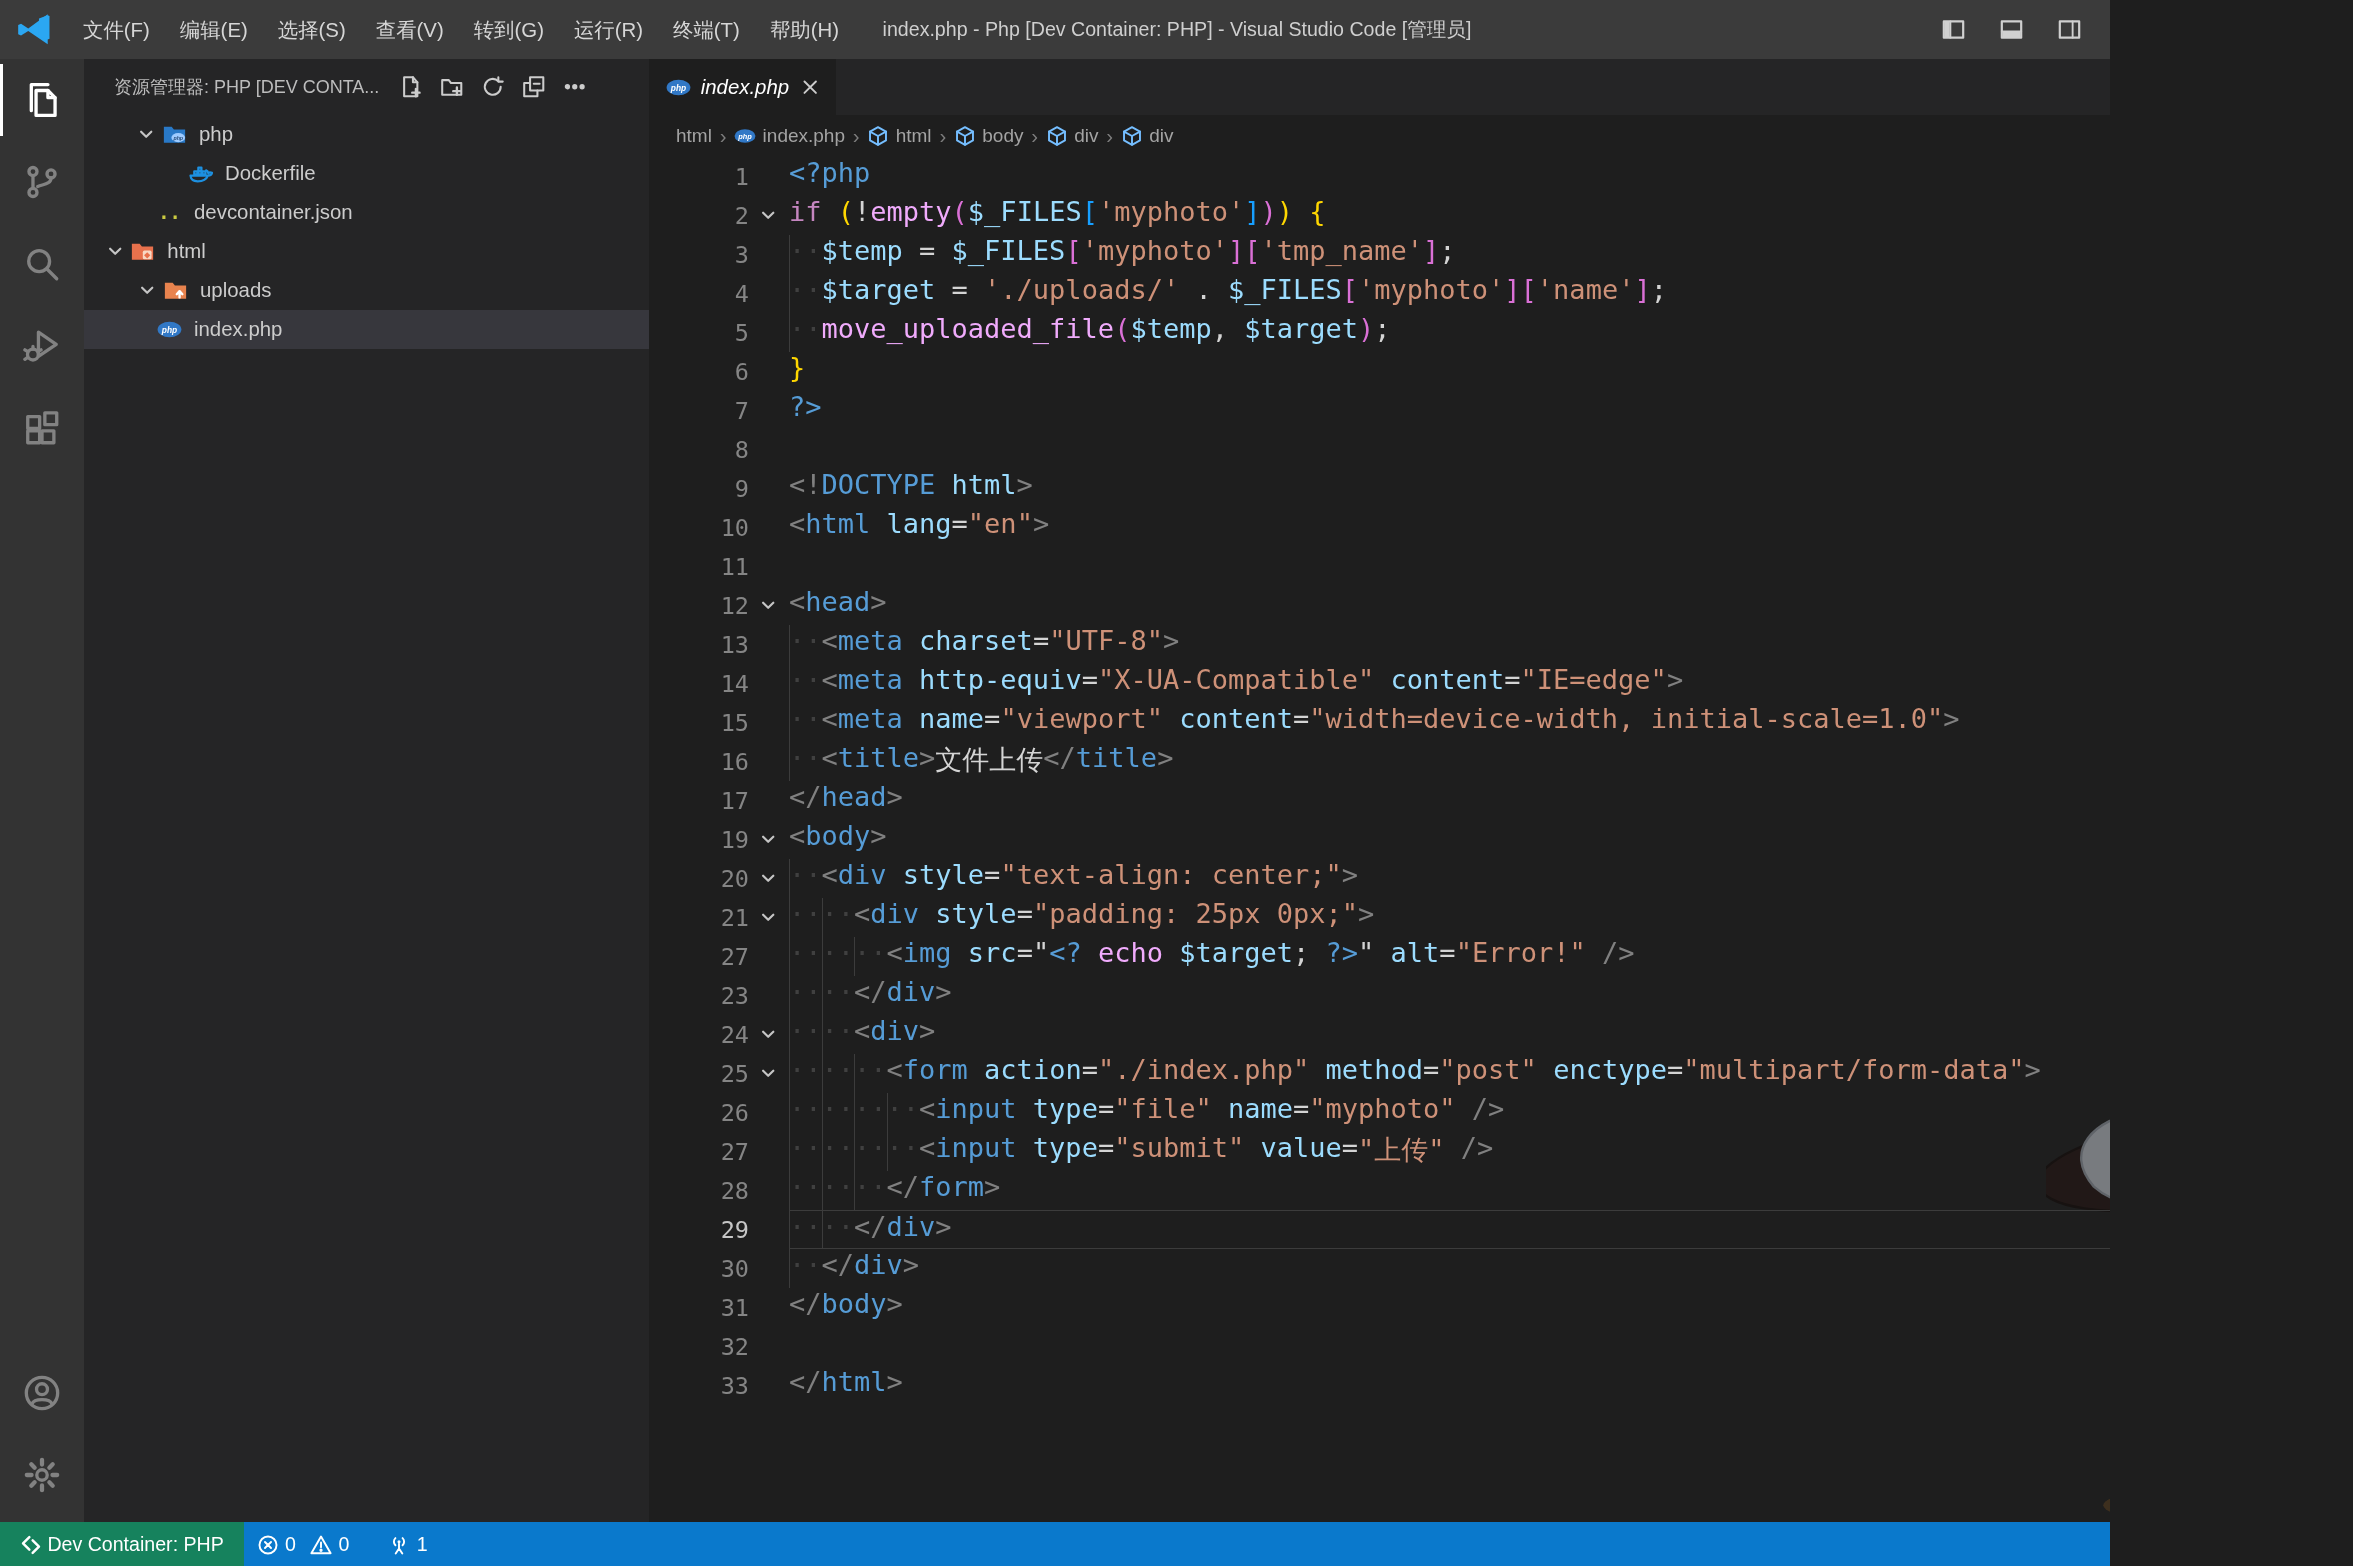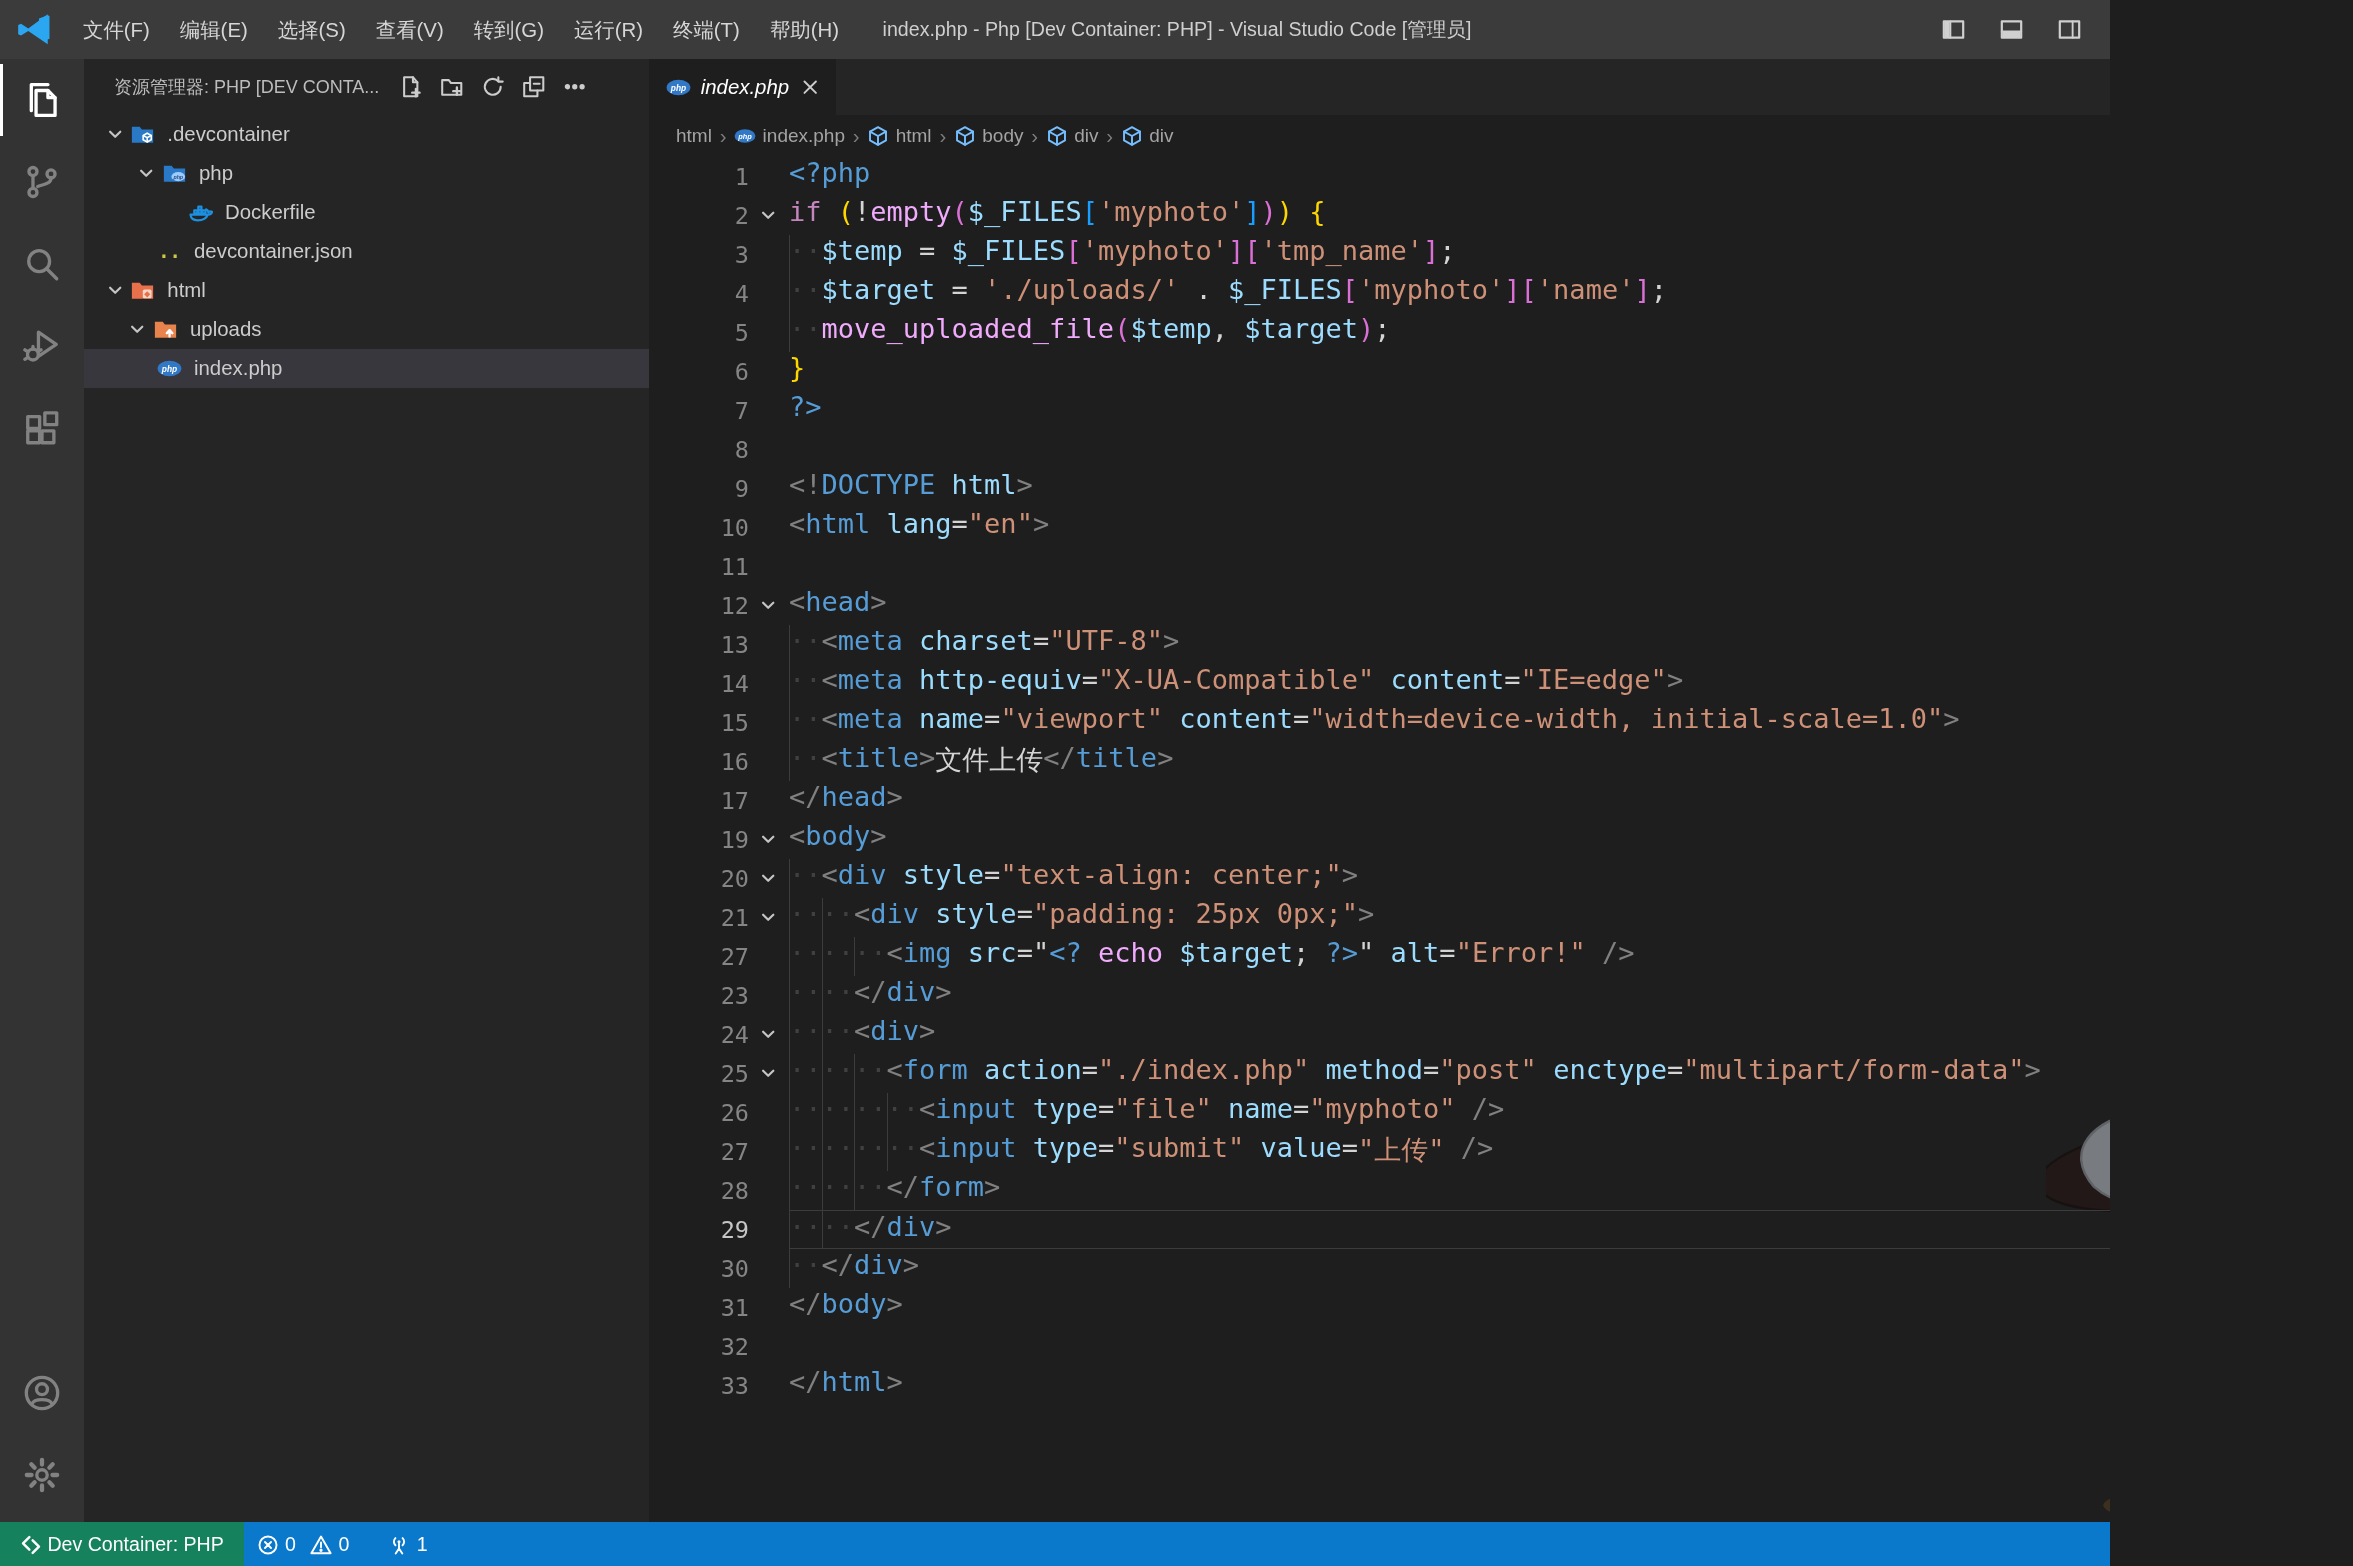--- a/index.html
+++ b/index.html
@@ -249,37 +249,20 @@
             <div class="sb-act">
               <svg viewBox="0 0 16 16" fill="none" stroke="currentColor" stroke-width="1.4" stroke-linecap="round" stroke-linejoin="round">
                 <circle cx="3" cy="8" r="1.1" fill="currentColor"></circle>
                 <circle cx="8" cy="8" r="1.1" fill="currentColor"></circle>
                 <circle cx="13" cy="8" r="1.1" fill="currentColor"></circle>
               </svg>
             </div>
           </div>
       </div>
       <div class="tree">
-          <div class="tree-row" style="padding-left: 17.3px;">
-            <span class="tr-chevron">
-              <svg viewBox="0 0 16 16" fill="none" stroke="currentColor" stroke-width="1.4" stroke-linecap="round" stroke-linejoin="round">
-                <path d="M4 6l4 4 4-4" stroke-width="1.7"></path>
-              </svg>
-            </span>
-            <span class="tr-icon">
-              <svg viewBox="0 0 16 16">
-                <path d="M1.2 3h5l1.4 1.8h7.2v8.4H1.2z" fill="#2979c7"></path>
-                <g stroke="#fff" stroke-width="1" fill="none">
-                  <path d="M11 7.2l2.6 1.4v2.8L11 12.8l-2.6-1.4V8.6z"></path>
-                  <path d="M8.4 8.6L11 10l2.6-1.4M11 10v2.8"></path>
-                </g>
-              </svg>
-            </span>
-            <span class="tr-label">.devcontainer</span>
-          </div>
           <div class="tree-row" style="padding-left: 49px;">
             <span class="tr-chevron">
               <svg viewBox="0 0 16 16" fill="none" stroke="currentColor" stroke-width="1.4" stroke-linecap="round" stroke-linejoin="round">
                 <path d="M4 6l4 4 4-4" stroke-width="1.7"></path>
               </svg>
             </span>
             <span class="tr-icon">
               <svg viewBox="0 0 16 16" style="font-size:26px">
                 <path d="M1.2 3h5l1.4 1.8h7.2v8.4H1.2z" fill="#2979c7"></path>
                 <ellipse cx="10.4" cy="10" rx="4.4" ry="2.9" fill="#9ecbff"></ellipse>
@@ -318,21 +301,21 @@
             </span>
             <span class="tr-icon">
               <svg viewBox="0 0 16 16">
                 <path d="M1.2 3h5l1.4 1.8h7.2v8.4H1.2z" fill="#e8714c"></path>
                 <rect x="8.2" y="7.4" width="5.6" height="5.6" rx="1" fill="#f8d8c4"></rect>
                 <path d="M11 8.4l2 2-2 2-2-2z" fill="#e8714c"></path>
               </svg>
             </span>
             <span class="tr-label">html</span>
           </div>
-          <div class="tree-row" style="padding-left: 40px;">
+          <div class="tree-row" style="padding-left: 50px;">
             <span class="tr-chevron">
               <svg viewBox="0 0 16 16" fill="none" stroke="currentColor" stroke-width="1.4" stroke-linecap="round" stroke-linejoin="round">
                 <path d="M4 6l4 4 4-4" stroke-width="1.7"></path>
               </svg>
             </span>
             <span class="tr-icon">
               <svg viewBox="0 0 16 16">
                 <path d="M1.2 3h5l1.4 1.8h7.2v8.4H1.2z" fill="#e8834e"></path>
                 <g stroke="#fff" stroke-width="1.5" fill="none" stroke-linecap="round" stroke-linejoin="round">
                   <path d="M10.6 12.4V8.8M8.8 10.4l1.8-2 1.8 2"></path>

